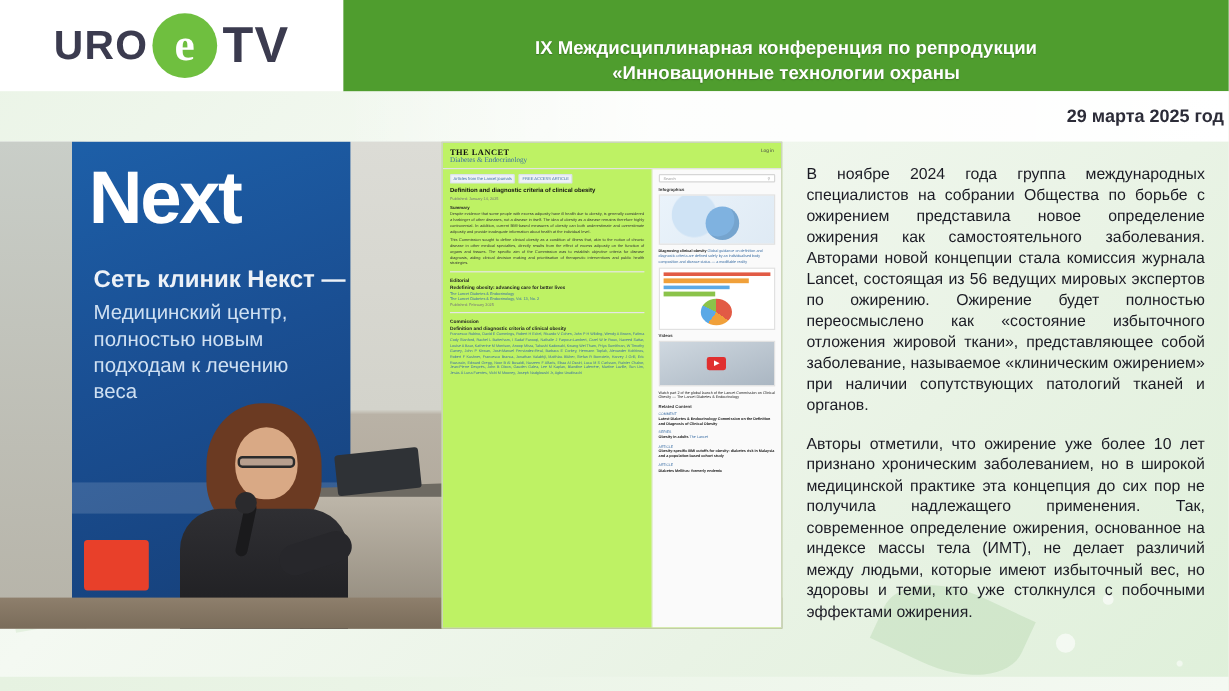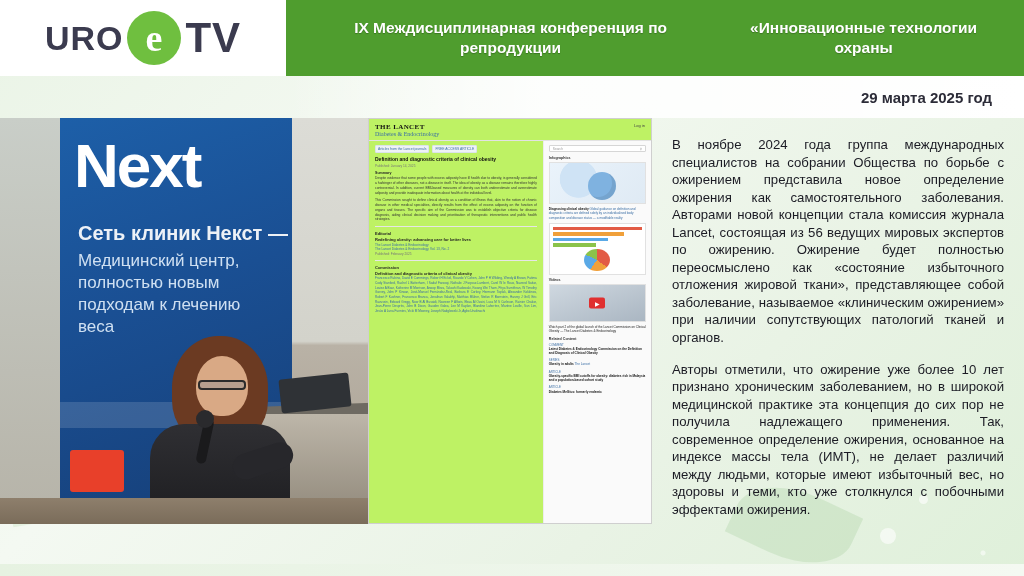--- a/index.html
+++ b/index.html
@@ -74,33 +74,33 @@
     width: 54px; height: 54px; border-radius: 50%;
     background: #6fbf3f;
     display: flex; align-items: center; justify-content: center;
     color: #fff; font-size: 38px; font-weight: bold;
     margin: 0 2px;
     font-family: "Liberation Serif", serif;
   }
   .title-box {
     flex: 1;
     background: #4f9d2e;
-    display: flex; flex-direction: row;
-    align-items: center; justify-content: flex-start;
+    display: flex; flex-direction: column;
+    align-items: center; justify-content: flex-end;
     color: #fff; text-align: center;
     padding: 4px 16px;
   }
   .title-box .line {
     font-size: 15.5px; font-weight: bold; line-height: 1.32;
     text-shadow: 0 1px 1px rgba(0,0,0,.25);
   }
   .date-strip {
     position: absolute; left: 286px; right: 0; top: 76px; height: 42px;
     display: flex; align-items: center; justify-content: flex-end;
-    padding-right: 32px;
+    padding-right: 4px;
     background: linear-gradient(90deg, rgba(255,255,255,.0) 0%, rgba(255,255,255,.85) 35%, #ffffff 100%);
   }
   .date-strip span {
     font-size: 15px; font-weight: bold; color: #2c2c38;
   }
   .header-white-right {
     position: absolute; left: 286px; right: 0; top: 0; height: 76px;
     background: #ffffff; z-index: -1;
   }
 

